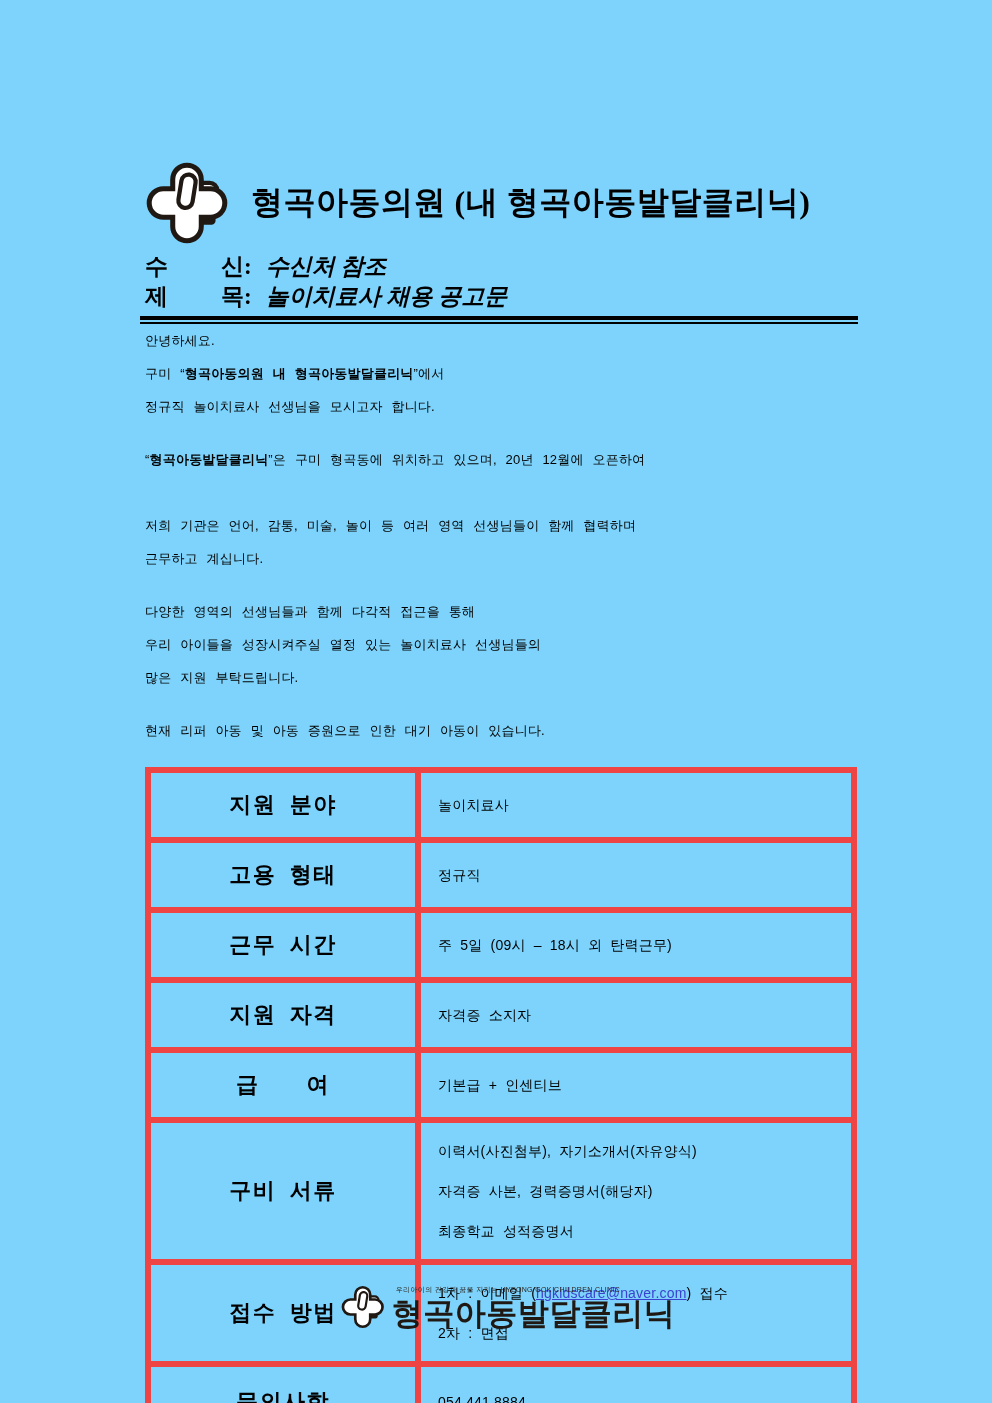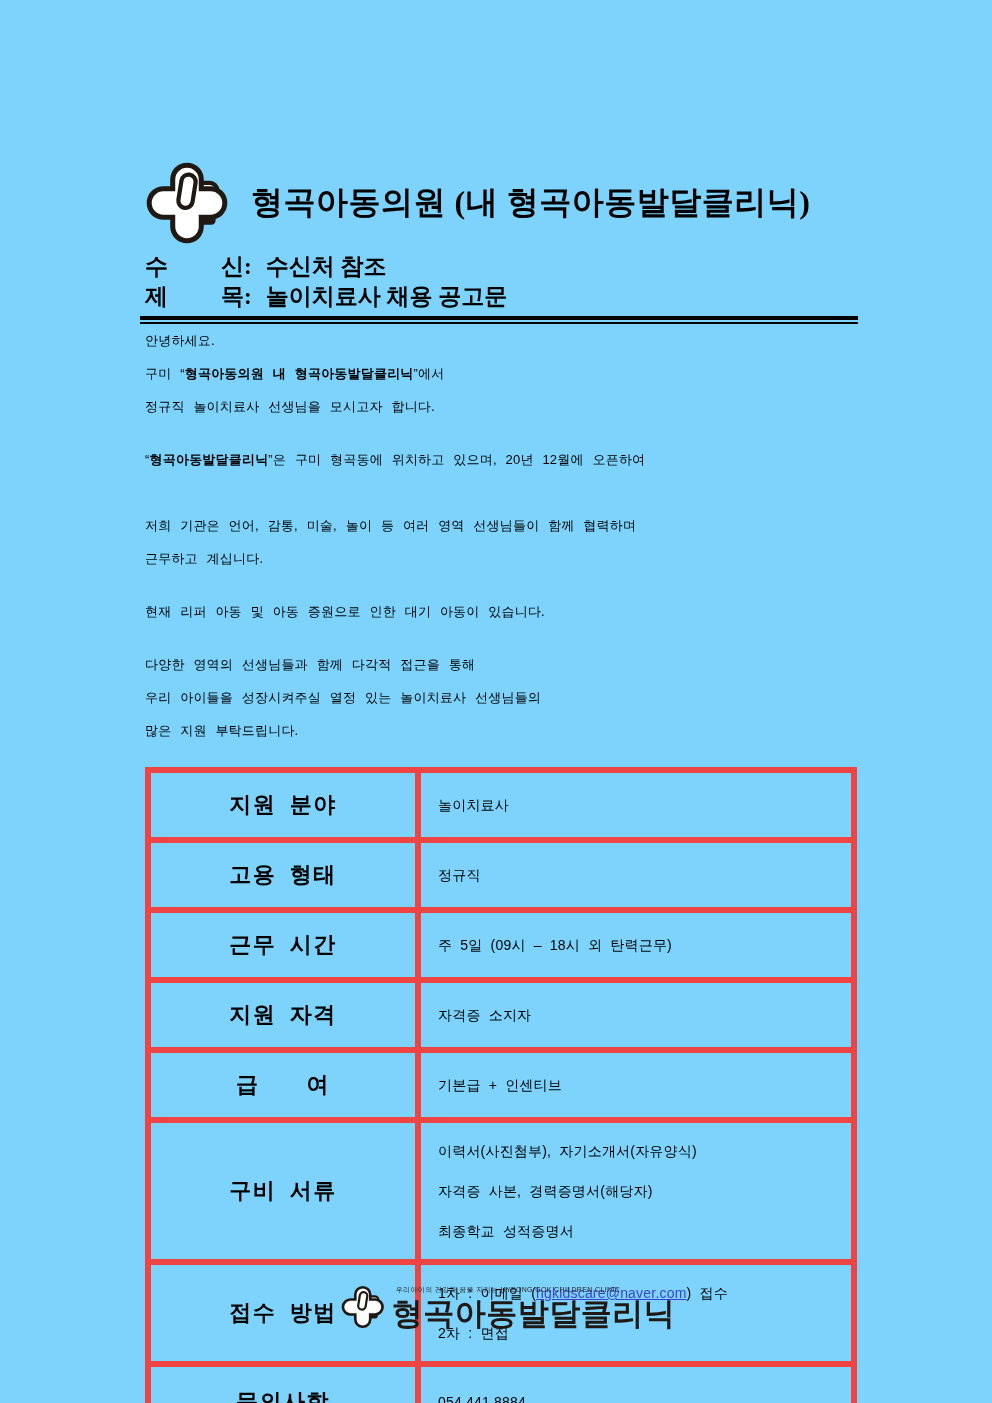--- a/index.html
+++ b/index.html
@@ -9,21 +9,21 @@
 
   
   .hdr{display:flex;align-items:center;height:86px;}
   .hdr .logo{width:84px;height:86px;flex:none;}
   .hdr-title{font-family:"Liberation Serif","DejaVu Serif",serif;font-weight:700;
              font-size:32px;margin-left:22px;white-space:nowrap;letter-spacing:0.5px;}
   .addr{font-family:"Liberation Serif","DejaVu Serif",serif;font-weight:700;
         font-size:23px;margin-top:6px;}
   .addr-line{display:flex;line-height:30px;}
   .addr-l{width:76px;}
-  .addr-v{margin-left:14px;}
+  .addr-v{margin-left:14px;font-style:italic;}
   .rule{margin:4px 0 0 -5px;width:718px;border-top:4px solid #000;
         border-bottom:2px solid #000;height:2px;}
 
   
   .bodytext{font-size:13px;line-height:33px;
             letter-spacing:0.2px;word-spacing:5px;}
   .bodytext p{margin:0 0 20px 0;}
   .bodytext b{font-weight:700;}
 
   
@@ -85,26 +85,26 @@
         <span><span>구미 “</span><b>형곡아동의원 내 형곡아동발달클리닉</b><span>”에서</span></span><br>
         <span>정규직 놀이치료사 선생님을 모시고자 합니다.</span>
       </p>
       <p>
         <span><span>“</span><b>형곡아동발달클리닉</b><span>”은 구미 형곡동에 위치하고 있으며, 20년 12월에 오픈하여</span></span><br>
         <br>
         <span>저희 기관은 언어, 감통, 미술, 놀이 등 여러 영역 선생님들이 함께 협력하며</span><br>
         <span>근무하고 계십니다.</span>
       </p>
       <p>
-        <span>현재 리퍼 아동 및 아동 증원으로 인한 대기 아동이 있습니다.</span>
-      </p>
-      <p>
         <span>다양한 영역의 선생님들과 함께 다각적 접근을 통해</span><br>
         <span>우리 아이들을 성장시켜주실 열정 있는 놀이치료사 선생님들의</span><br>
         <span>많은 지원 부탁드립니다.</span>
+      </p>
+      <p>
+        <span>현재 리퍼 아동 및 아동 증원으로 인한 대기 아동이 있습니다.</span>
       </p>
     </div>
 
     <table class="info">
       <tbody>
           <tr class="r1">
         <td class="lbl">지원 분야</td>
         <td class="val">놀이치료사</td>
       </tr>
       <tr class="r1">

